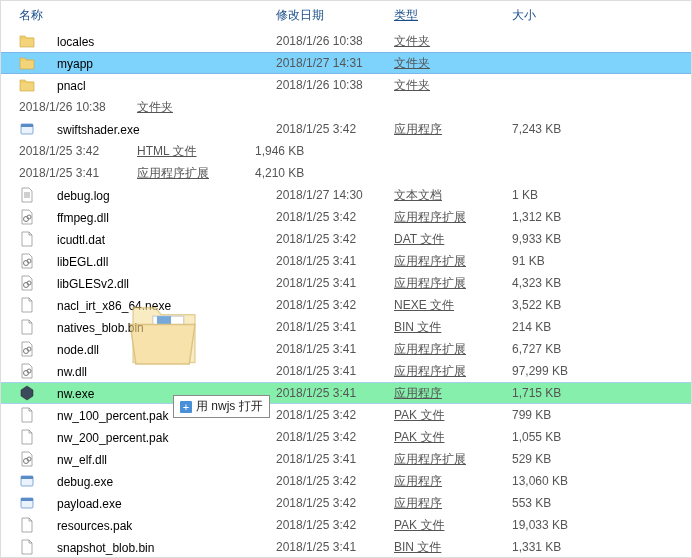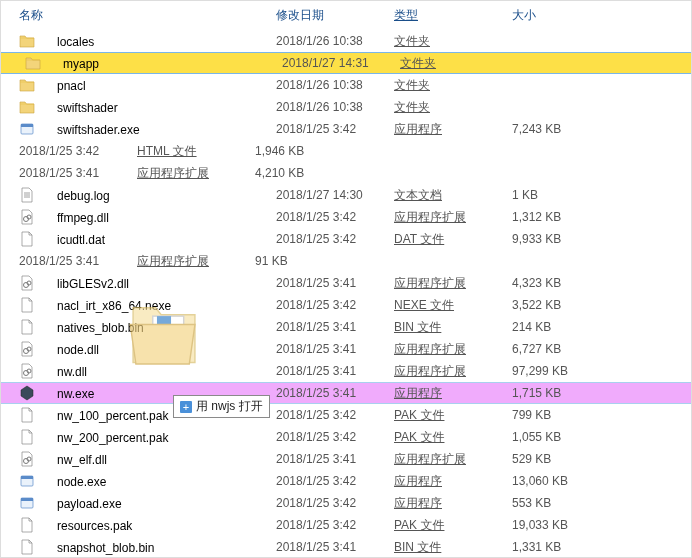--- a/index.html
+++ b/index.html
@@ -25,29 +25,29 @@
   .col-size   { width: 90px; text-align: left; padding-right: 10px; }
   .rows { }
   .row {
     display: flex;
     align-items: center;
     height: 22px;
     padding-left: 18px;
     color: #000;
   }
   .row.selected {
-    background: #fde047;
+    background: #7dd3fc;
     border: 1px solid #7ab6e8;
     border-left: none;
     border-right: none;
-    padding-left: 24px;
+    padding-left: 18px;
     height: 22px;
   }
   .row.secondary {
-    background: #f0abfc;
+    background: #86efac;
     border: 1px solid #a8d0ee;
     border-left: none;
     border-right: none;
   }
   .row .col-name { display: flex; align-items: flex-end; gap: 22px; }
   .row .col-date, .row .col-type { color: #555; }
   .row .col-size { color: #555; }
   .file-label { white-space: nowrap; }
   .icon { width: 16px; height: 16px; flex: 0 0 16px; }
 
@@ -158,26 +158,20 @@
         <svg class="icon" viewBox="0 0 16 16">
           <use href="#i-folder"></use>
         </svg>
         <span class="file-label">pnacl</span>
       </div>
       <div class="col-date">2018/1/26 10:38</div>
       <div class="col-type">文件夹</div>
       <div class="col-size"></div>
     </div>
     <div class="row">
-      <div class="col-name">
-        <svg class="icon" viewBox="0 0 16 16">
-          <use href="#i-folder"></use>
-        </svg>
-        <span class="file-label">swiftshader</span>
-      </div>
       <div class="col-date">2018/1/26 10:38</div>
       <div class="col-type">文件夹</div>
       <div class="col-size"></div>
     </div>
     <div class="row">
       <div class="col-name">
         <svg class="icon" viewBox="0 0 16 16">
           <use href="#i-exe"></use>
         </svg>
         <span class="file-label">swiftshader.exe</span>
@@ -223,20 +217,26 @@
         <svg class="icon" viewBox="0 0 16 16">
           <use href="#i-file"></use>
         </svg>
         <span class="file-label">icudtl.dat</span>
       </div>
       <div class="col-date">2018/1/25 3:42</div>
       <div class="col-type">DAT 文件</div>
       <div class="col-size">9,933 KB</div>
     </div>
     <div class="row">
+      <div class="col-name">
+        <svg class="icon" viewBox="0 0 16 16">
+          <use href="#i-dll"></use>
+        </svg>
+        <span class="file-label">libEGL.dll</span>
+      </div>
       <div class="col-date">2018/1/25 3:41</div>
       <div class="col-type">应用程序扩展</div>
       <div class="col-size">91 KB</div>
     </div>
     <div class="row">
       <div class="col-name">
         <svg class="icon" viewBox="0 0 16 16">
           <use href="#i-dll"></use>
         </svg>
         <span class="file-label">libGLESv2.dll</span>
@@ -331,21 +331,21 @@
       </div>
       <div class="col-date">2018/1/25 3:41</div>
       <div class="col-type">应用程序扩展</div>
       <div class="col-size">529 KB</div>
     </div>
     <div class="row">
       <div class="col-name">
         <svg class="icon" viewBox="0 0 16 16">
           <use href="#i-exe"></use>
         </svg>
-        <span class="file-label">node.exe</span>
+        <span class="file-label">debug.exe</span>
       </div>
       <div class="col-date">2018/1/25 3:42</div>
       <div class="col-type">应用程序</div>
       <div class="col-size">13,060 KB</div>
     </div>
     <div class="row">
       <div class="col-name">
         <svg class="icon" viewBox="0 0 16 16">
           <use href="#i-exe"></use>
         </svg>

